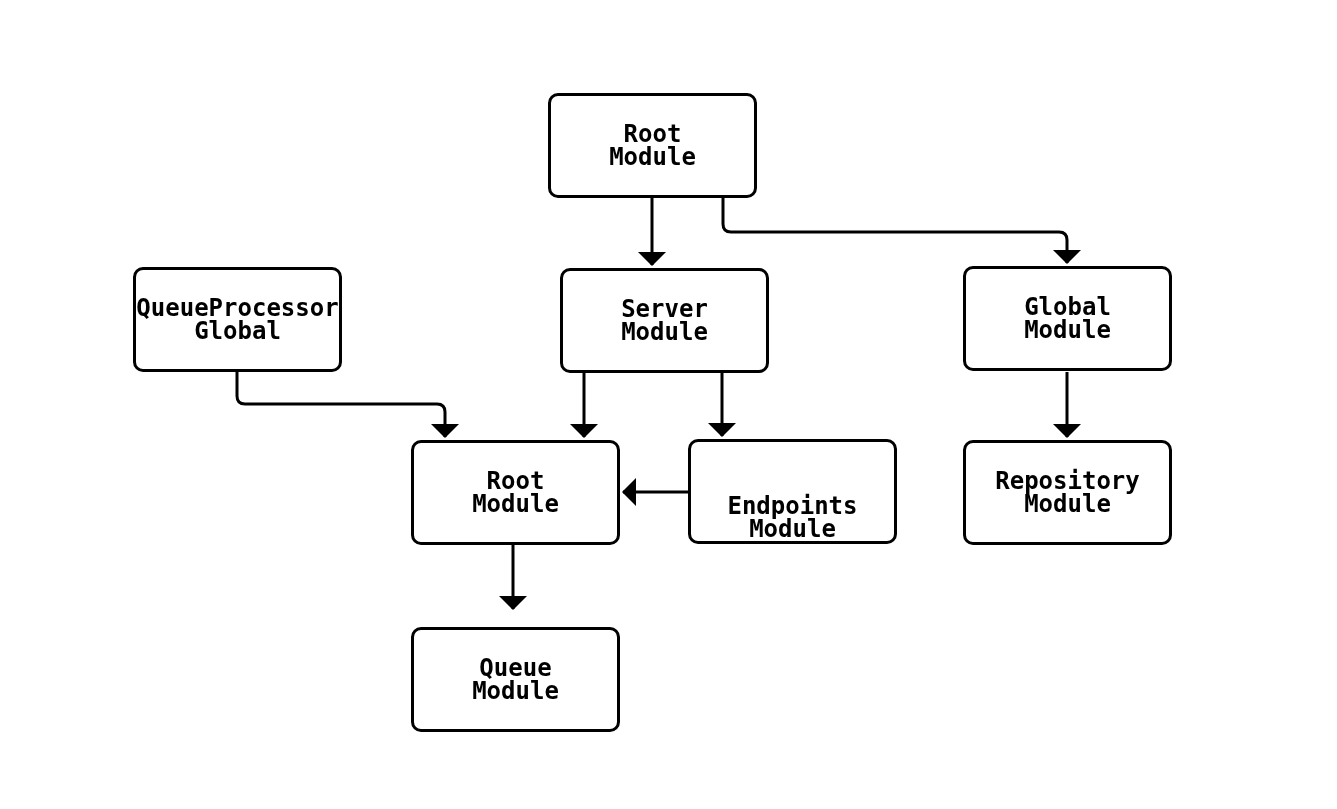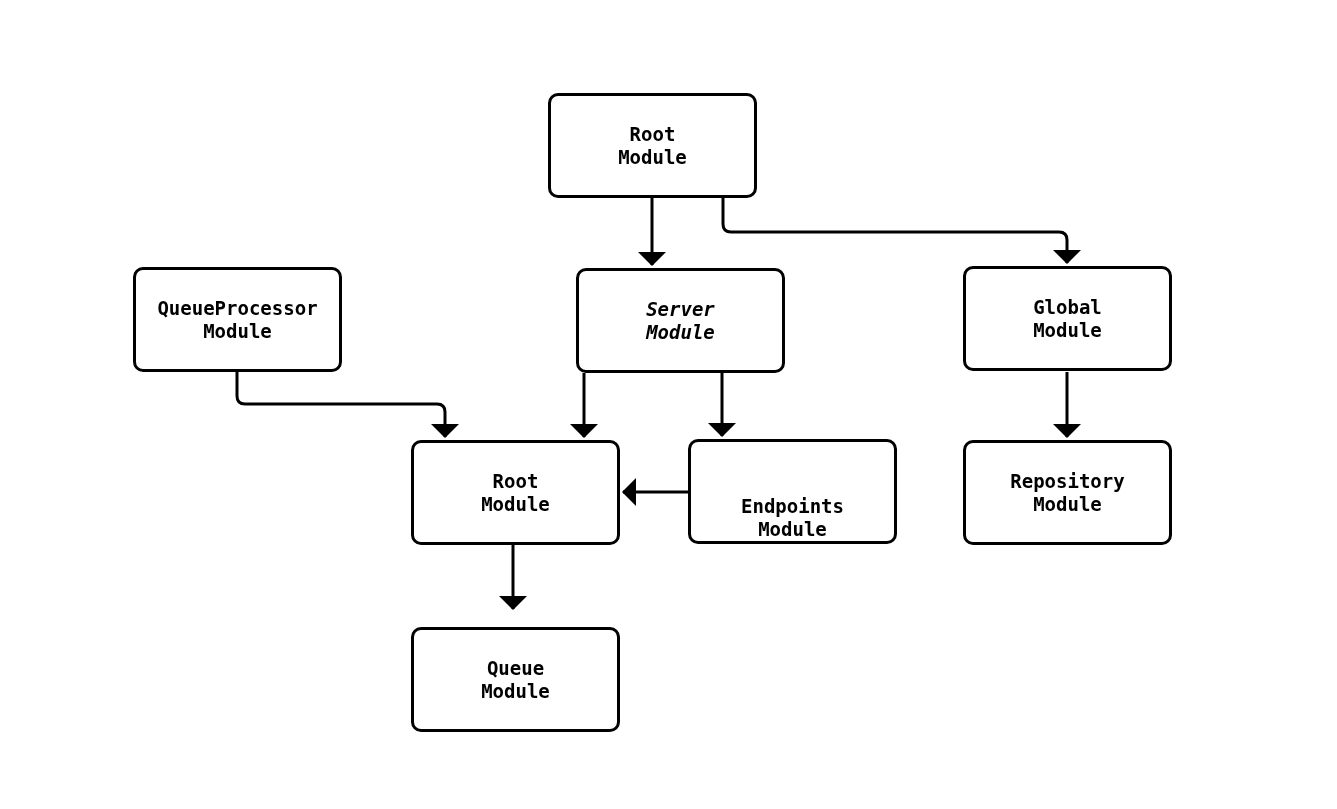--- a/index.html
+++ b/index.html
@@ -34,21 +34,21 @@
     box-sizing: border-box;
     border: 3px solid #000000;
     border-radius: 10px;
     background: #ffffff;
     display: flex;
     align-items: center;
     justify-content: center;
   }
   .node .label {
     font-weight: bold;
-    font-size: 19px;
+    font-size: 24px;
     line-height: 23px;
     color: #000000;
     text-align: center;
     white-space: pre-line;
   }
 </style>
 </head>
 <body>
 
 <div class="canvas">
@@ -77,24 +77,24 @@
     <path d="M513,545 L513,609" marker-end="url(#arrowhead)"></path>
   </svg>
 
   <div class="node" style="left:548px; top:93px;">
     <span class="label">Root
 Module</span>
   </div>
 
   <div class="node" style="left:133px; top:267px;">
     <span class="label">QueueProcessor
-Module</span>
+Global</span>
   </div>
 
-  <div class="node" style="left:576px; top:268px;font-style:italic;">
+  <div class="node" style="left:560px; top:268px;">
     <span class="label">Server
 Module</span>
   </div>
 
   <div class="node" style="left:963px; top:266px;align-items:center;">
     <span class="label">Global
 Module</span>
   </div>
 
   <div class="node" style="left:411px; top:440px;">

